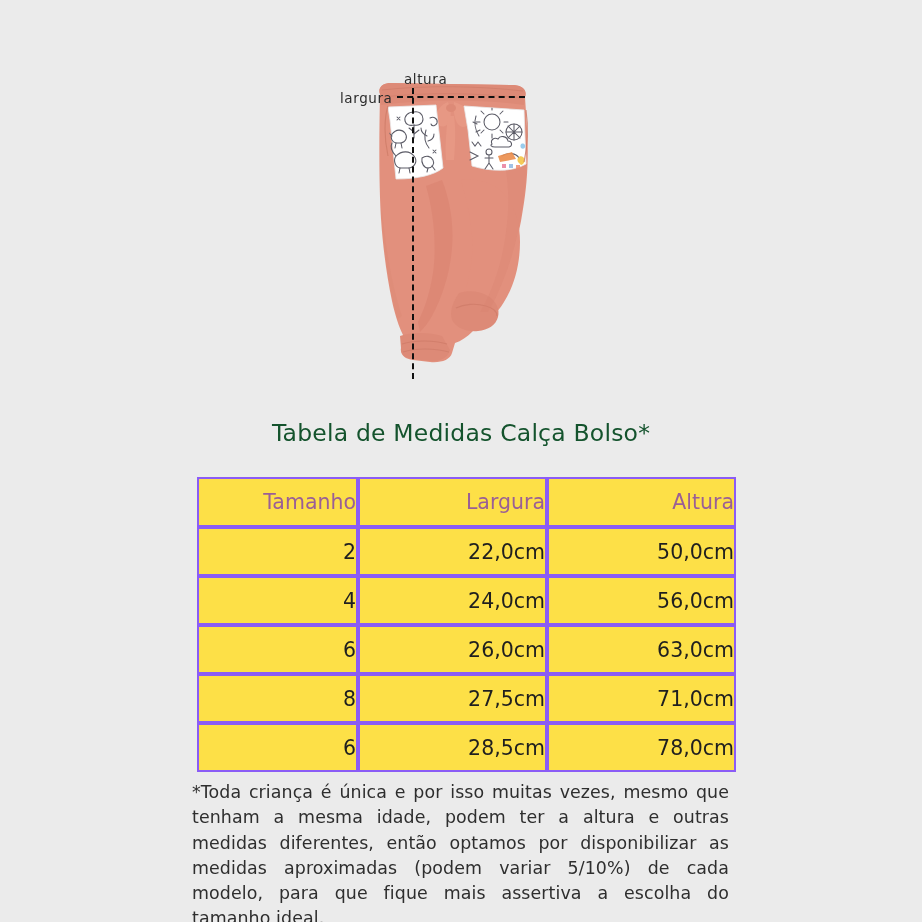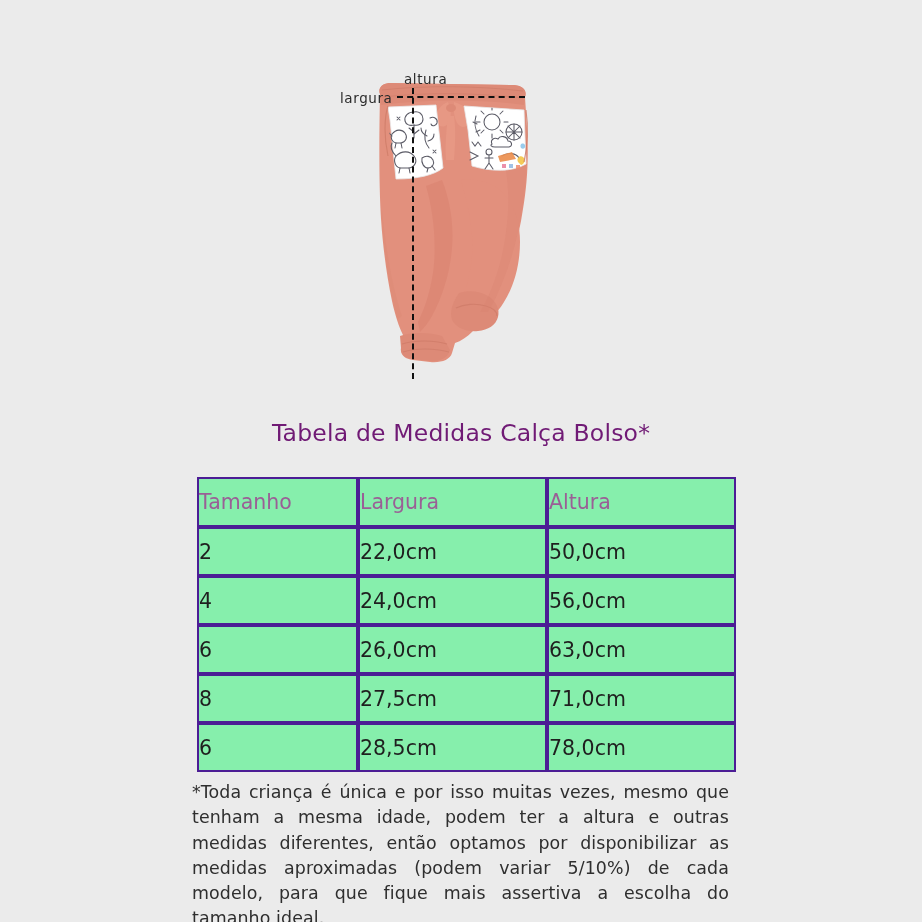--- a/index.html
+++ b/index.html
@@ -75,45 +75,45 @@
   }
 
   
   .chart-title {
     position: absolute;
     left: 0;
     top: 419px;
     width: 922px;
     text-align: center;
     font-size: 23.5px;
-    color: #701a75;
+    color: #14532d;
     font-family: "DejaVu Sans", sans-serif;
     letter-spacing: 0.2px;
   }
 
   
   .size-table {
     position: absolute;
     left: 197px;
     top: 477px;
     width: 527px;
     border-collapse: separate;
     border-spacing: 0;
     background: #ebebeb;
     table-layout: fixed;
   }
   .size-table td {
-    border: 2px solid #4c1d95;
+    border: 2px solid #8b5cf6;
     height: 45px;
-    text-align: left;
+    text-align: right;
     vertical-align: middle;
     font-size: 20.5px;
     color: #1f1f1f;
     font-family: "DejaVu Sans", sans-serif;
-    background: #86efac;
+    background: #fde047;
     padding: 0;
   }
   .size-table .col-size   { width: 157px; }
   .size-table .col-width  { width: 185px; }
   .size-table .col-height { width: 185px; }
 
   .size-table thead td {
     color: #9a5f96;
     font-size: 20.5px;
     height: 46px;

